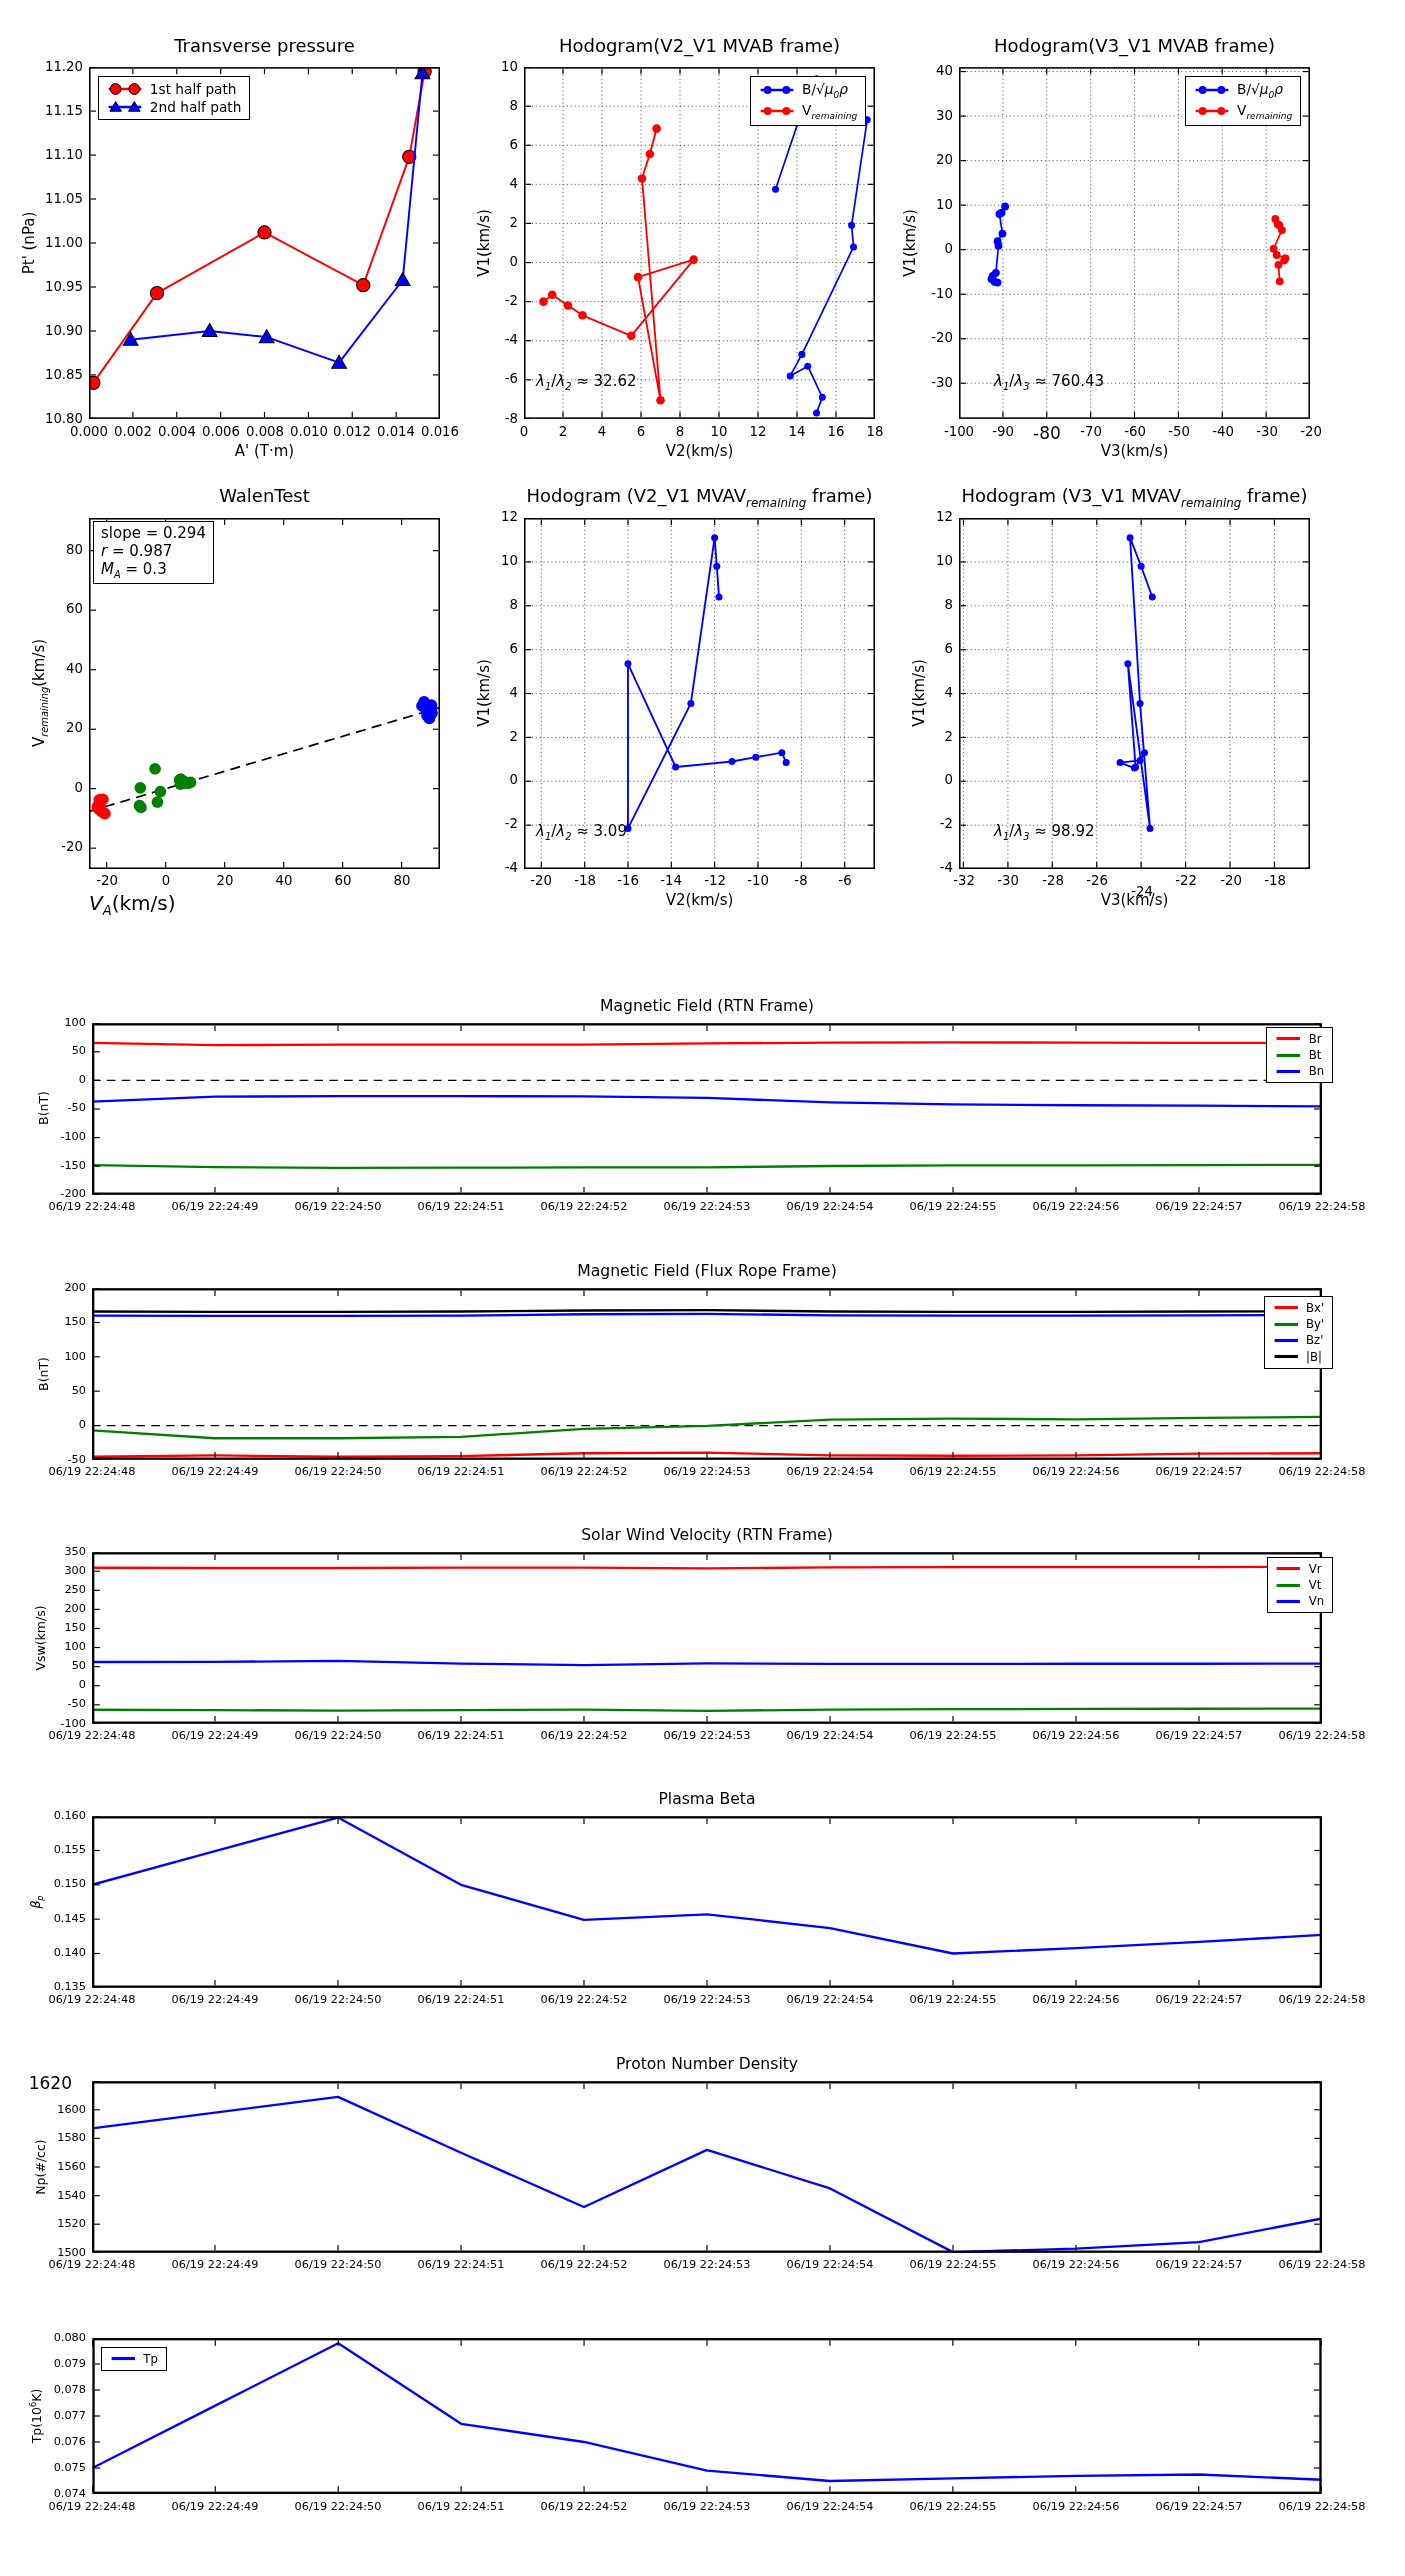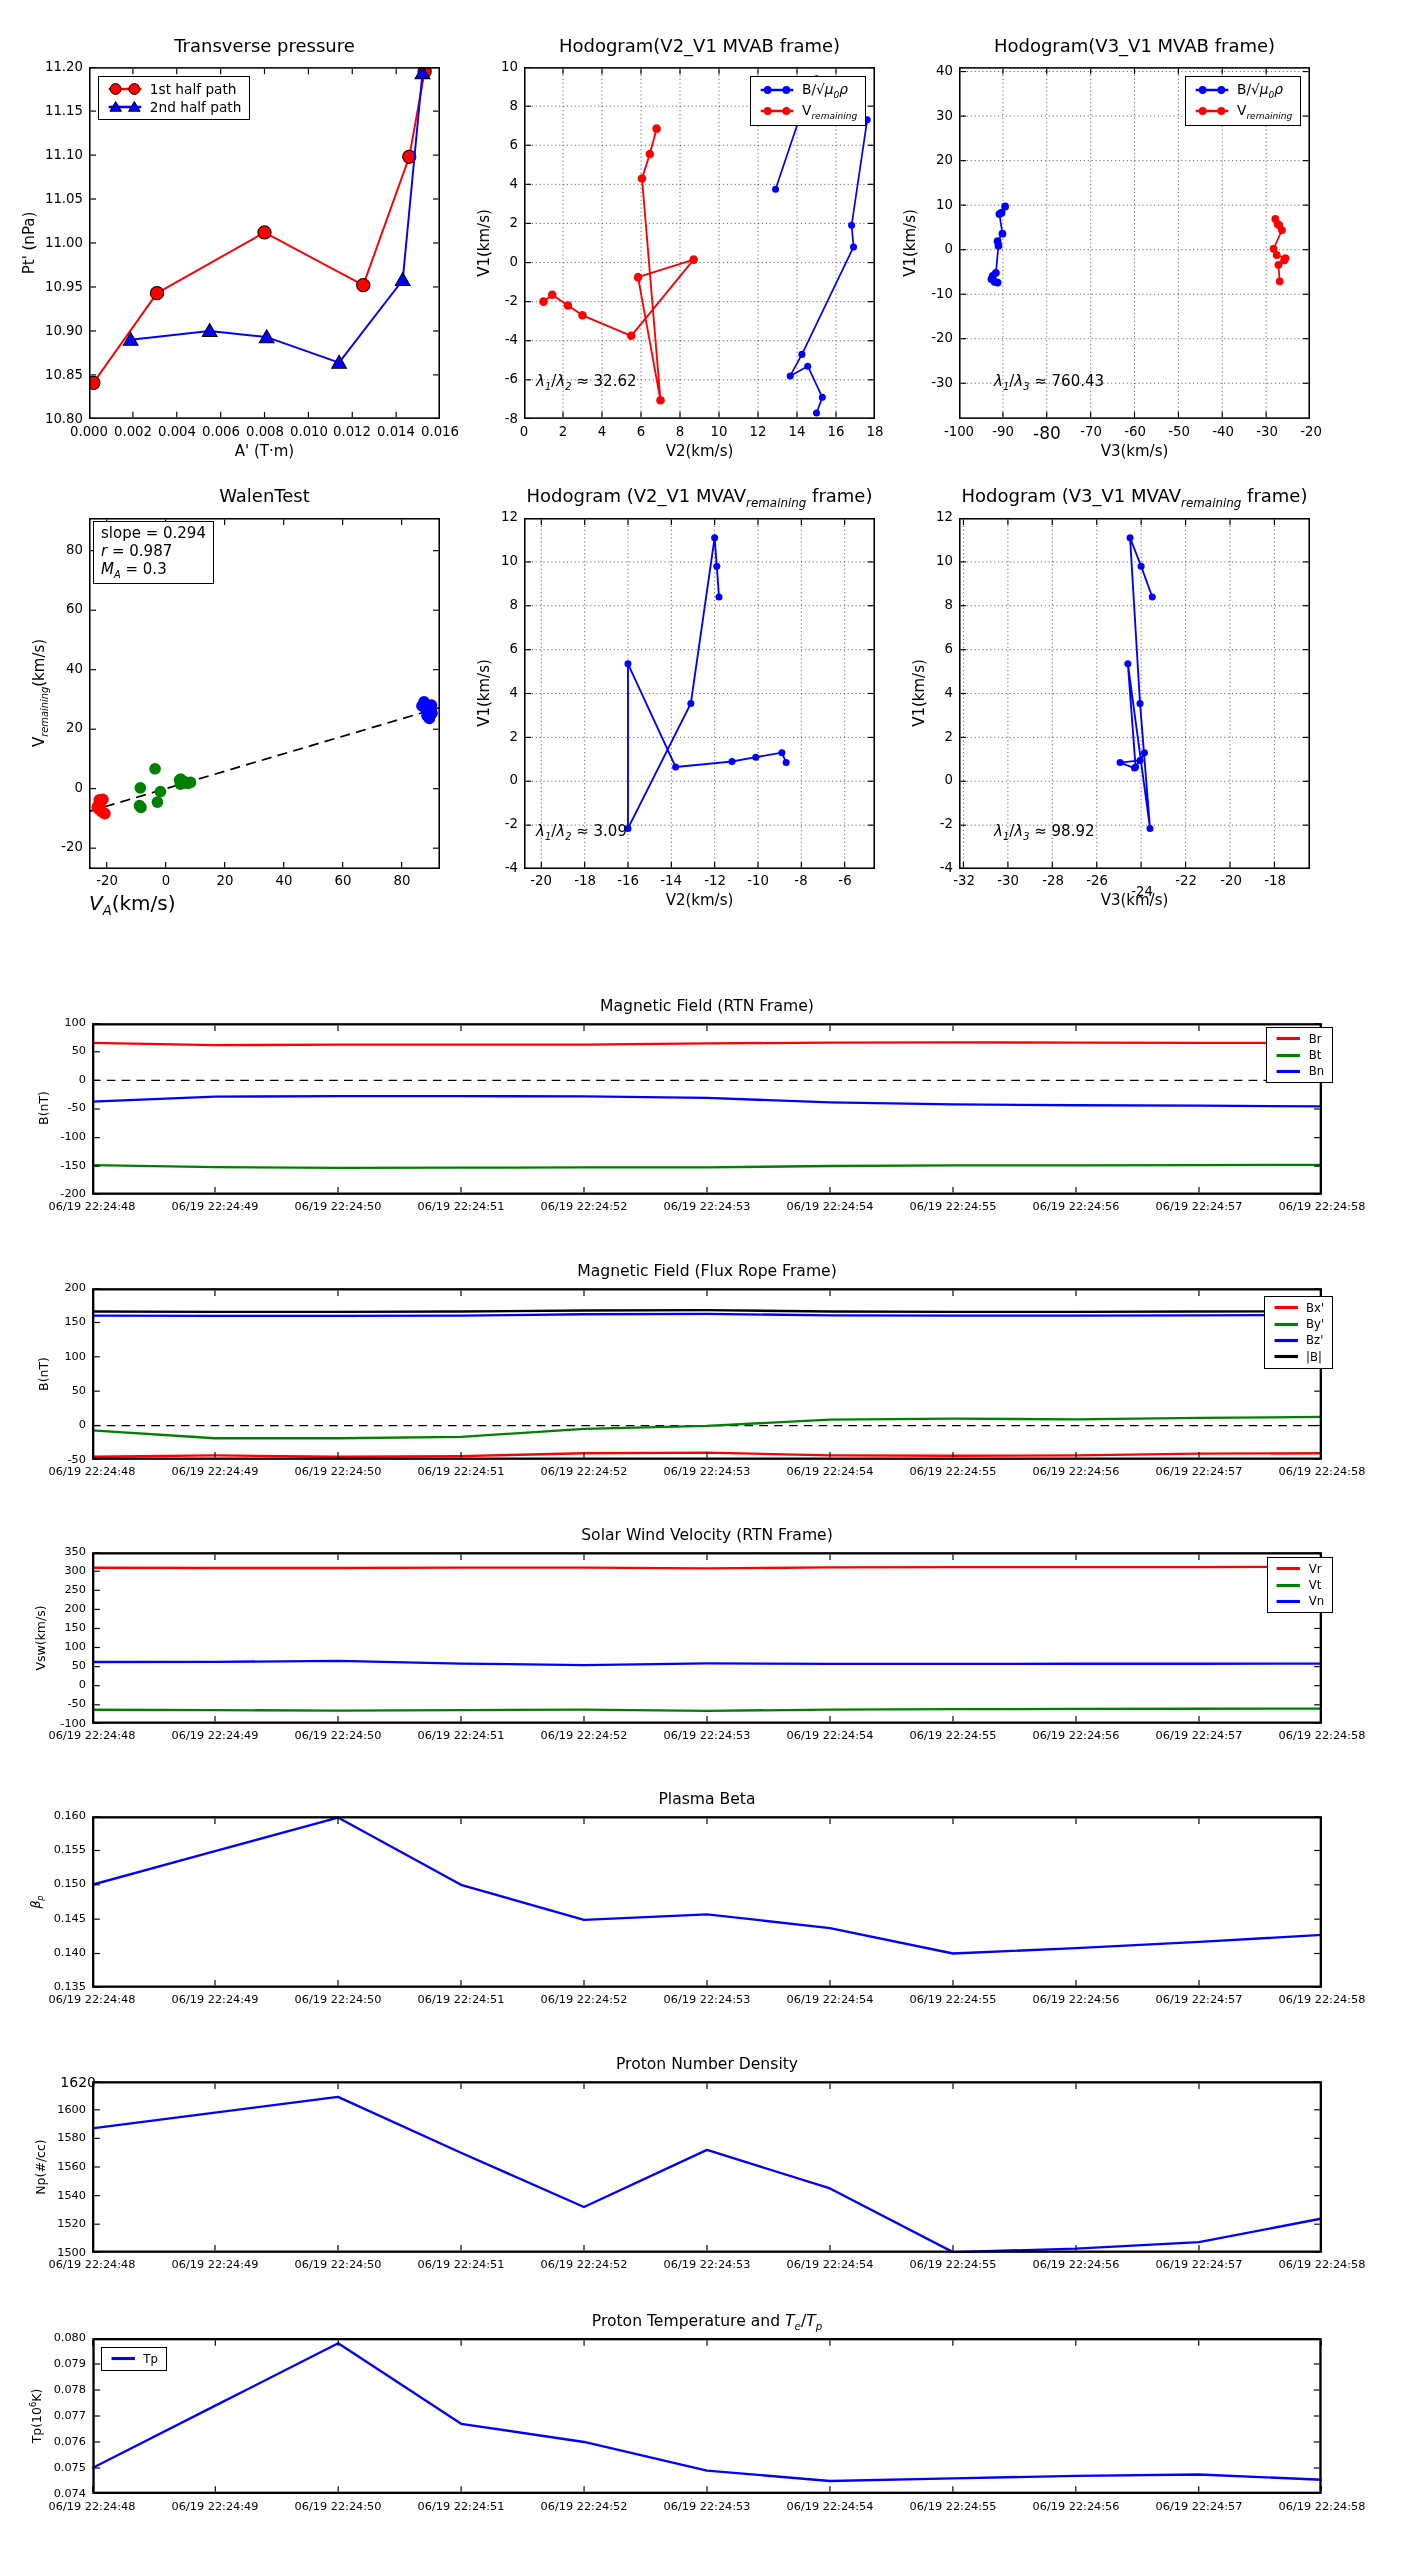--- a/index.html
+++ b/index.html
@@ -1002,21 +1002,21 @@
     <div class="t" style="left: 953px; top: 2258px; transform: translateX(-50%); font-size: 11.3px;">06/19 22:24:55</div>
     <div class="t" style="left: 1076px; top: 2258px; transform: translateX(-50%); font-size: 11.3px;">06/19 22:24:56</div>
     <div class="t" style="left: 1199px; top: 2258px; transform: translateX(-50%); font-size: 11.3px;">06/19 22:24:57</div>
     <div class="t" style="left: 1322px; top: 2258px; transform: translateX(-50%); font-size: 11.3px;">06/19 22:24:58</div>
     <div class="t" style="left: 31px; top: 2246px; width: 55px; text-align: right; font-size: 11.3px;">1500</div>
     <div class="t" style="left: 31px; top: 2217px; width: 55px; text-align: right; font-size: 11.3px;">1520</div>
     <div class="t" style="left: 31px; top: 2189px; width: 55px; text-align: right; font-size: 11.3px;">1540</div>
     <div class="t" style="left: 31px; top: 2160px; width: 55px; text-align: right; font-size: 11.3px;">1560</div>
     <div class="t" style="left: 31px; top: 2131px; width: 55px; text-align: right; font-size: 11.3px;">1580</div>
     <div class="t" style="left: 31px; top: 2103px; width: 55px; text-align: right; font-size: 11.3px;">1600</div>
-    <div class="t" style="left: 41px; top: 2074px; width: 55px; text-align: right; font-size: 14px;">1620</div>
+    <div class="t" style="left: 17px; top: 2074px; width: 55px; text-align: right; font-size: 17px;">1620</div>
     <div class="t" style="left: 41px; top: 2167px; transform: translate(-50%, -50%) rotate(-90deg); font-size: 12.5px;">Np(#/cc)</div>
     <svg width="1230" height="156" style="position: absolute; left: 92px; top: 2338px; overflow: hidden;" viewBox="0 0 1576 200">
       <path d="M0.0 166.7 L157.6 86.7 L315.2 6.7 L472.8 110.0 L630.4 133.3 L788.0 170.0 L945.6 183.3 L1103.2 180.0 L1260.8 176.7 L1418.4 175.0 L1576.0 181.7" fill="none" stroke="#0000ff" stroke-width="3" stroke-linejoin="round" stroke-linecap="butt"></path>
       <line x1="0.0" y1="197" x2="0.0" y2="190" stroke="#000" stroke-width="1.5"></line>
       <line x1="0.0" y1="3" x2="0.0" y2="10" stroke="#000" stroke-width="1.5"></line>
       <line x1="157.6" y1="197" x2="157.6" y2="190" stroke="#000" stroke-width="1.5"></line>
       <line x1="157.6" y1="3" x2="157.6" y2="10" stroke="#000" stroke-width="1.5"></line>
       <line x1="315.2" y1="197" x2="315.2" y2="190" stroke="#000" stroke-width="1.5"></line>
       <line x1="315.2" y1="3" x2="315.2" y2="10" stroke="#000" stroke-width="1.5"></line>
       <line x1="472.8" y1="197" x2="472.8" y2="190" stroke="#000" stroke-width="1.5"></line>
@@ -1044,21 +1044,20 @@
       <line x1="3" y1="100.0" x2="10" y2="100.0" stroke="#000" stroke-width="1.5"></line>
       <line x1="1573" y1="100.0" x2="1566" y2="100.0" stroke="#000" stroke-width="1.5"></line>
       <line x1="3" y1="66.7" x2="10" y2="66.7" stroke="#000" stroke-width="1.5"></line>
       <line x1="1573" y1="66.7" x2="1566" y2="66.7" stroke="#000" stroke-width="1.5"></line>
       <line x1="3" y1="33.3" x2="10" y2="33.3" stroke="#000" stroke-width="1.5"></line>
       <line x1="1573" y1="33.3" x2="1566" y2="33.3" stroke="#000" stroke-width="1.5"></line>
       <line x1="3" y1="0.0" x2="10" y2="0.0" stroke="#000" stroke-width="1.5"></line>
       <line x1="1573" y1="0.0" x2="1566" y2="0.0" stroke="#000" stroke-width="1.5"></line>
       <rect x="1.5" y="1.5" width="1573" height="197" fill="none" stroke="#000" stroke-width="3"></rect>
     </svg>
-    <div class="t" style="left: 92px; top: 2313px; width: 1230px; text-align: center; font-size: 15.6px;">Proton Temperature and <i>T</i><sub>e</sub>/<i>T</i><sub>p</sub></div>
     <div class="t" style="left: 92px; top: 2500px; transform: translateX(-50%); font-size: 11.3px;">06/19 22:24:48</div>
     <div class="t" style="left: 215px; top: 2500px; transform: translateX(-50%); font-size: 11.3px;">06/19 22:24:49</div>
     <div class="t" style="left: 338px; top: 2500px; transform: translateX(-50%); font-size: 11.3px;">06/19 22:24:50</div>
     <div class="t" style="left: 461px; top: 2500px; transform: translateX(-50%); font-size: 11.3px;">06/19 22:24:51</div>
     <div class="t" style="left: 584px; top: 2500px; transform: translateX(-50%); font-size: 11.3px;">06/19 22:24:52</div>
     <div class="t" style="left: 707px; top: 2500px; transform: translateX(-50%); font-size: 11.3px;">06/19 22:24:53</div>
     <div class="t" style="left: 830px; top: 2500px; transform: translateX(-50%); font-size: 11.3px;">06/19 22:24:54</div>
     <div class="t" style="left: 953px; top: 2500px; transform: translateX(-50%); font-size: 11.3px;">06/19 22:24:55</div>
     <div class="t" style="left: 1076px; top: 2500px; transform: translateX(-50%); font-size: 11.3px;">06/19 22:24:56</div>
     <div class="t" style="left: 1199px; top: 2500px; transform: translateX(-50%); font-size: 11.3px;">06/19 22:24:57</div>

